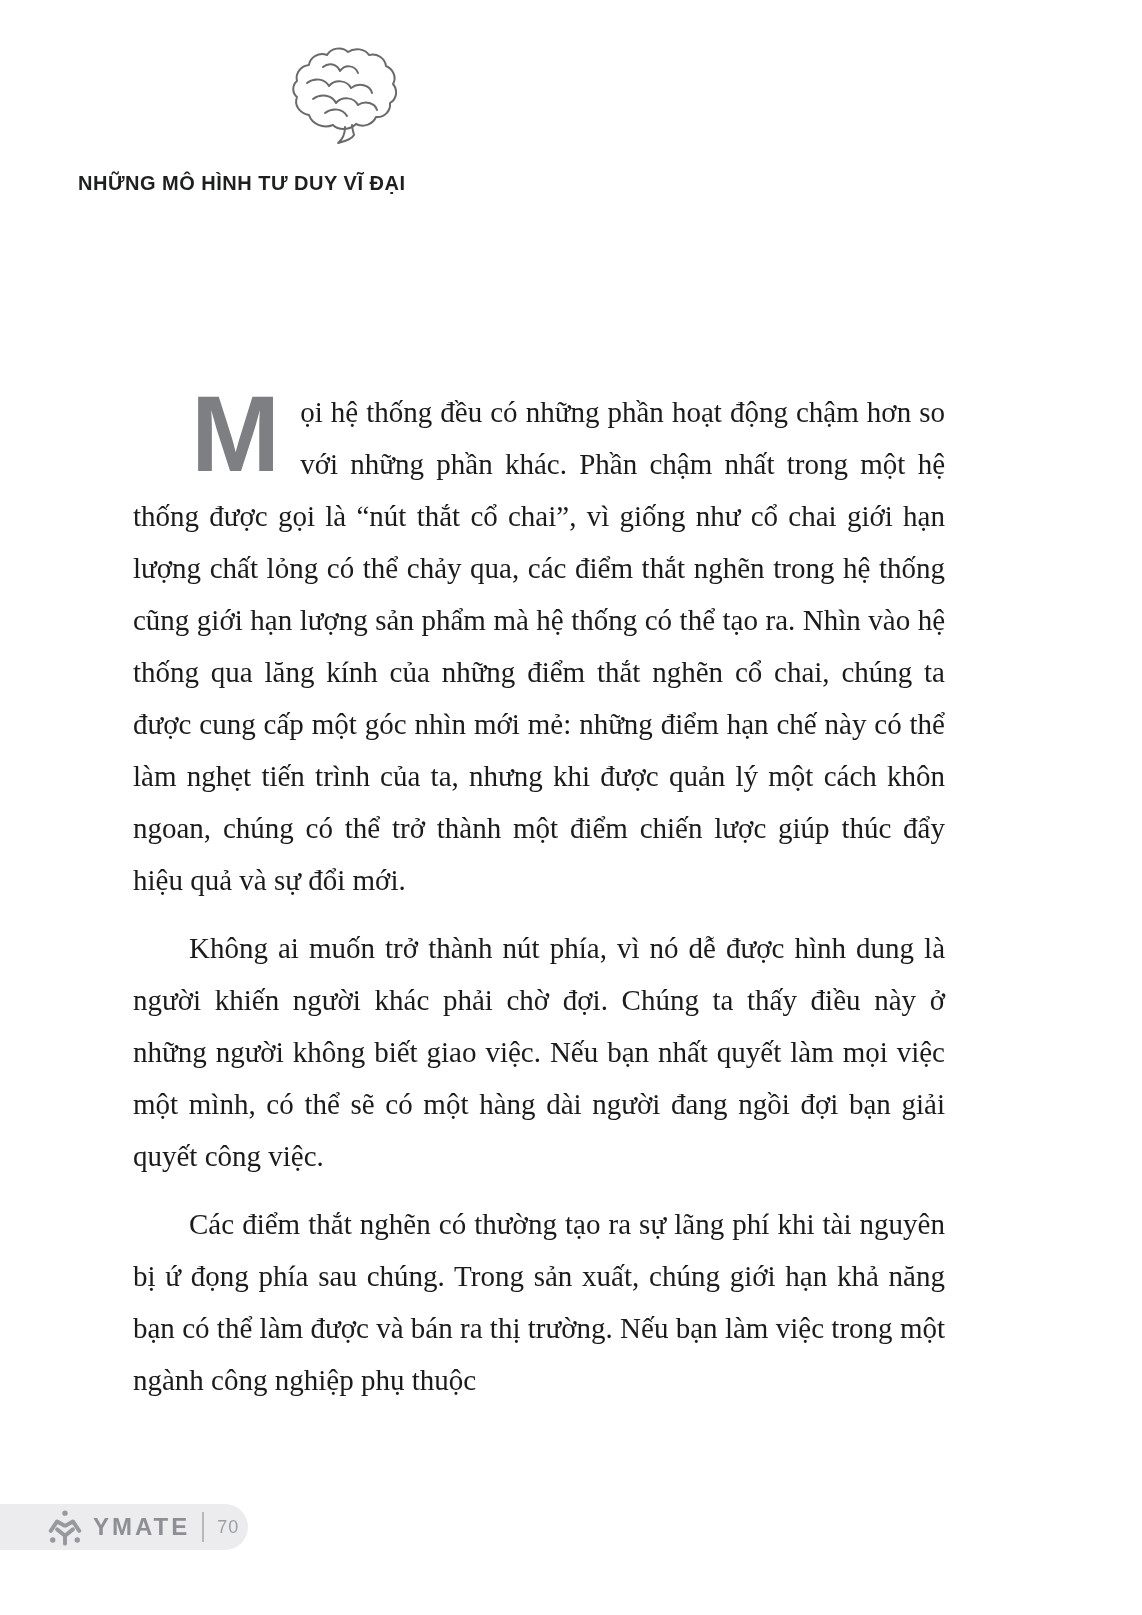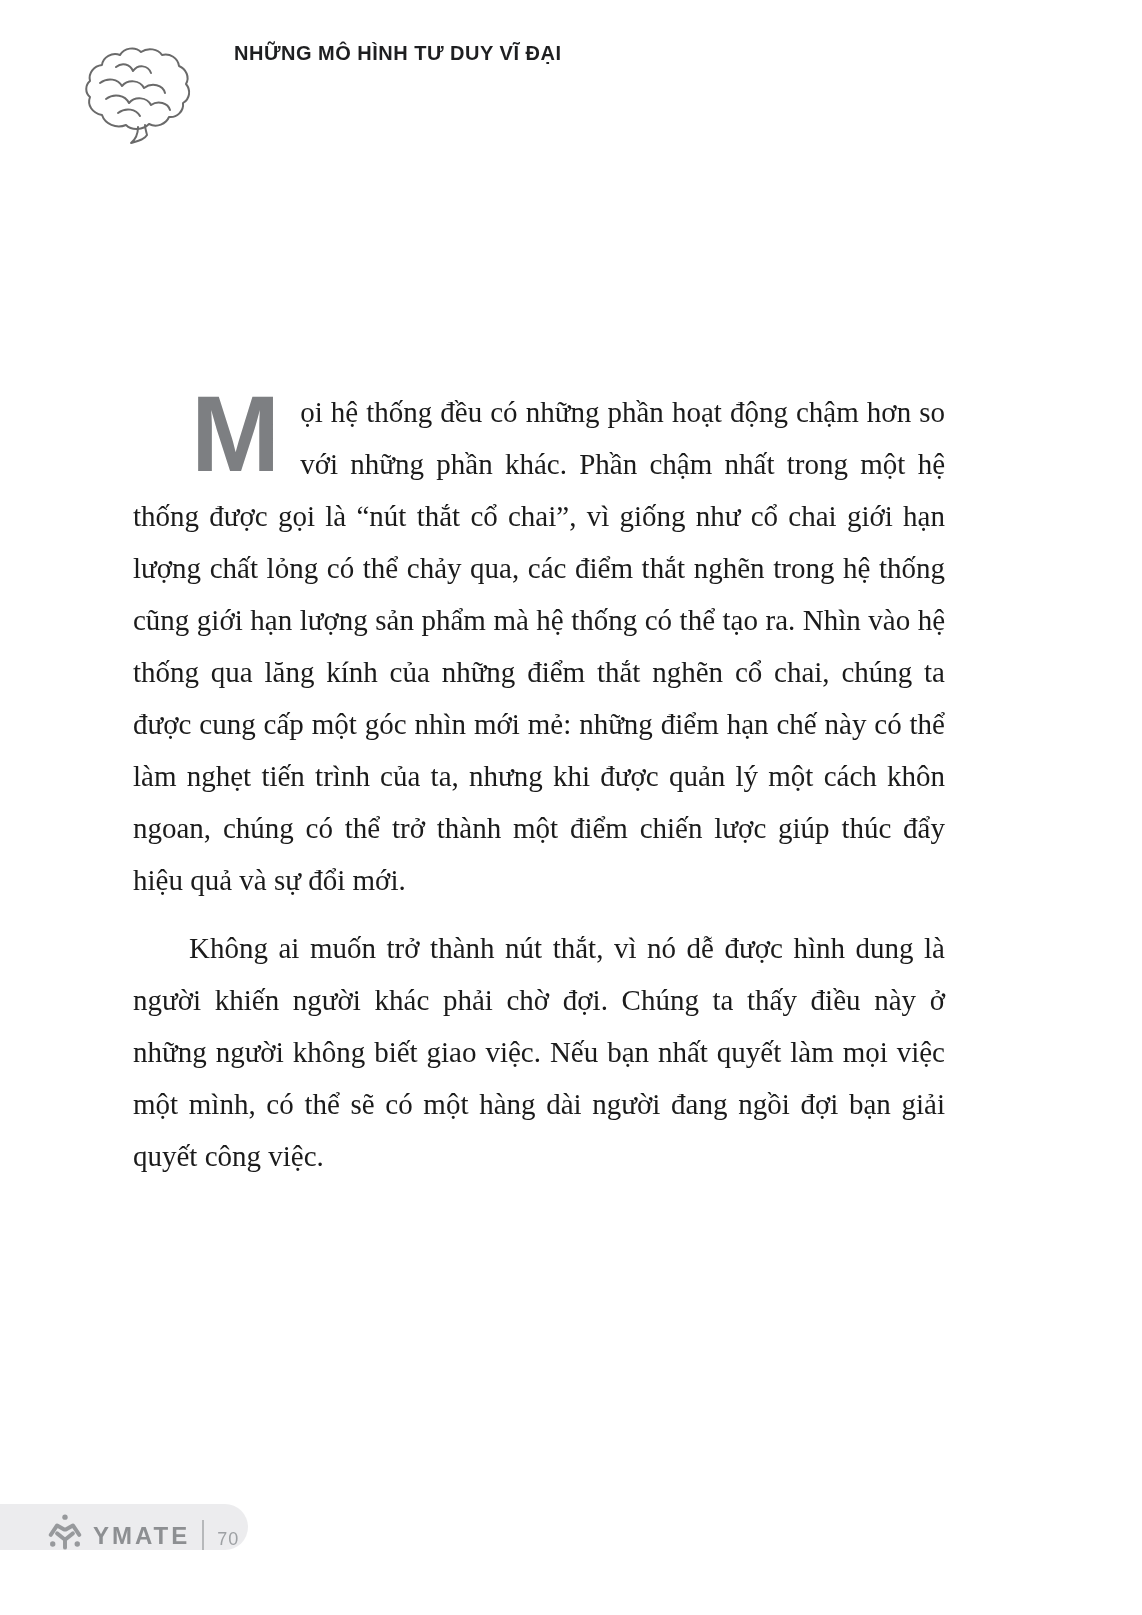--- a/index.html
+++ b/index.html
@@ -7,21 +7,21 @@
     position:relative;
     width:1142px; height:1615px;
     background:#ffffff;
     overflow:hidden;
     font-family:"Liberation Sans", sans-serif;
   }
 
   
   .running-header {
     position:absolute; left:78px; top:42px;
-    display:flex; align-items:flex-start; gap:36px;
+    display:flex; align-items:flex-end; gap:24px;flex-direction:column;
   }
   .brain-wrap svg { display:block; width:120px; height:106px; }
   .running-title {
     font-size:20px; font-weight:700;
     letter-spacing:0.5px;
     color:var(--header-text, #1e1f21);
     white-space:nowrap;
     padding-bottom:6px;
   }
 
@@ -45,21 +45,21 @@
     color:var(--drop-cap, #7d7f82);
     margin:5px 20px 0 58px;
   }
 
   
   .footer-pill {
     position:absolute; left:0; top:1504px;
     width:248px; height:46px;
     background:var(--footer-pill, #ececee);
     border-radius:0 23px 23px 0;
-    display:flex; align-items:flex-end;
+    display:flex; align-items:center;
   }
   .footer-logo { margin-left:46px; width:38px; height:38px; flex:0 0 auto; }
   .footer-logo svg { display:block; width:38px; height:38px; }
   .footer-brand {
     margin-left:9px;
     font-size:24px; font-weight:700;
     letter-spacing:3px;
     color:var(--brand-gray, #8d8f92);
   }
   .footer-divider {
@@ -91,21 +91,22 @@
         </g>
       </svg>
     </span>
     <span class="running-title">NHỮNG MÔ HÌNH TƯ DUY VĨ ĐẠI</span>
   </div>
 
   <main class="article">
     <p>
       <span class="dropcap">M</span><span>ọi hệ thống đều có những phần hoạt động chậm hơn so với những phần khác. Phần chậm nhất trong một hệ thống được gọi là “nút thắt cổ chai”, vì giống như cổ chai giới hạn lượng chất lỏng có thể chảy qua, các điểm thắt nghẽn trong hệ thống cũng giới hạn lượng sản phẩm mà hệ thống có thể tạo ra. Nhìn vào hệ thống qua lăng kính của những điểm thắt nghẽn cổ chai, chúng ta được cung cấp một góc nhìn mới mẻ: những điểm hạn chế này có thể làm nghẹt tiến trình của ta, nhưng khi được quản lý một cách khôn ngoan, chúng có thể trở thành một điểm chiến lược giúp thúc đẩy hiệu quả và sự đổi mới.</span>
     </p>
-    <p class="indent">Không ai muốn trở thành nút thắt, vì nó dễ được hình dung là người khiến người khác phải chờ đợi. Chúng ta thấy điều này ở những người không biết giao việc. Nếu bạn nhất quyết làm mọi việc một mình, có thể sẽ có một hàng dài người đang ngồi đợi bạn giải quyết công việc.</p>
+    <p class="indent">Không ai muốn trở thành nút phía, vì nó dễ được hình dung là người khiến người khác phải chờ đợi. Chúng ta thấy điều này ở những người không biết giao việc. Nếu bạn nhất quyết làm mọi việc một mình, có thể sẽ có một hàng dài người đang ngồi đợi bạn giải quyết công việc.</p>
+    <p class="indent">Các điểm thắt nghẽn có thường tạo ra sự lãng phí khi tài nguyên bị ứ đọng phía sau chúng. Trong sản xuất, chúng giới hạn khả năng bạn có thể làm được và bán ra thị trường. Nếu bạn làm việc trong một ngành công nghiệp phụ thuộc</p>
   </main>
 
   <div class="footer-pill">
     <span class="footer-logo">
       <svg viewBox="0 0 48 48" aria-hidden="true">
         <g fill="none" stroke="#97999c" stroke-width="5" stroke-linecap="round" stroke-linejoin="round">
           <path d="M6,29 L14,17 L23,22"></path>
           <path d="M42,29 L34,17 L25,22"></path>
           <path d="M14,27 L24,35 L34,27"></path>
           <path d="M24,35 L24,45"></path>

